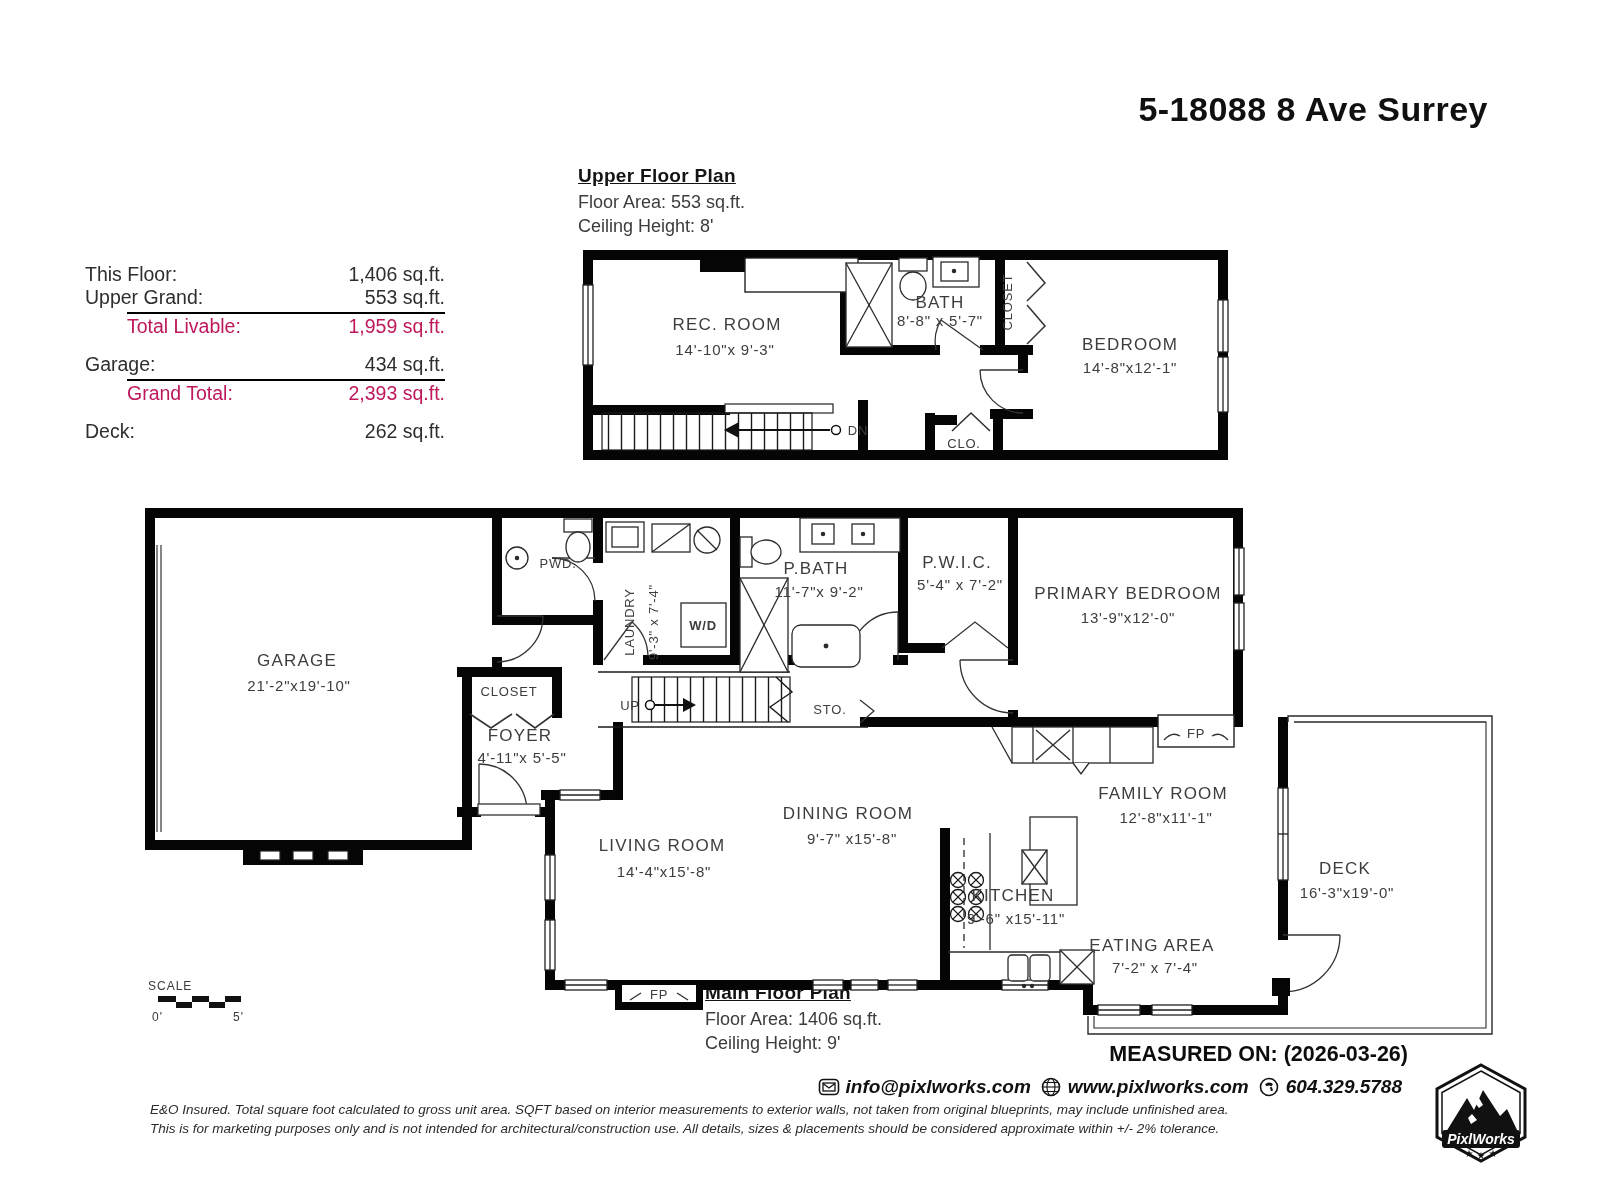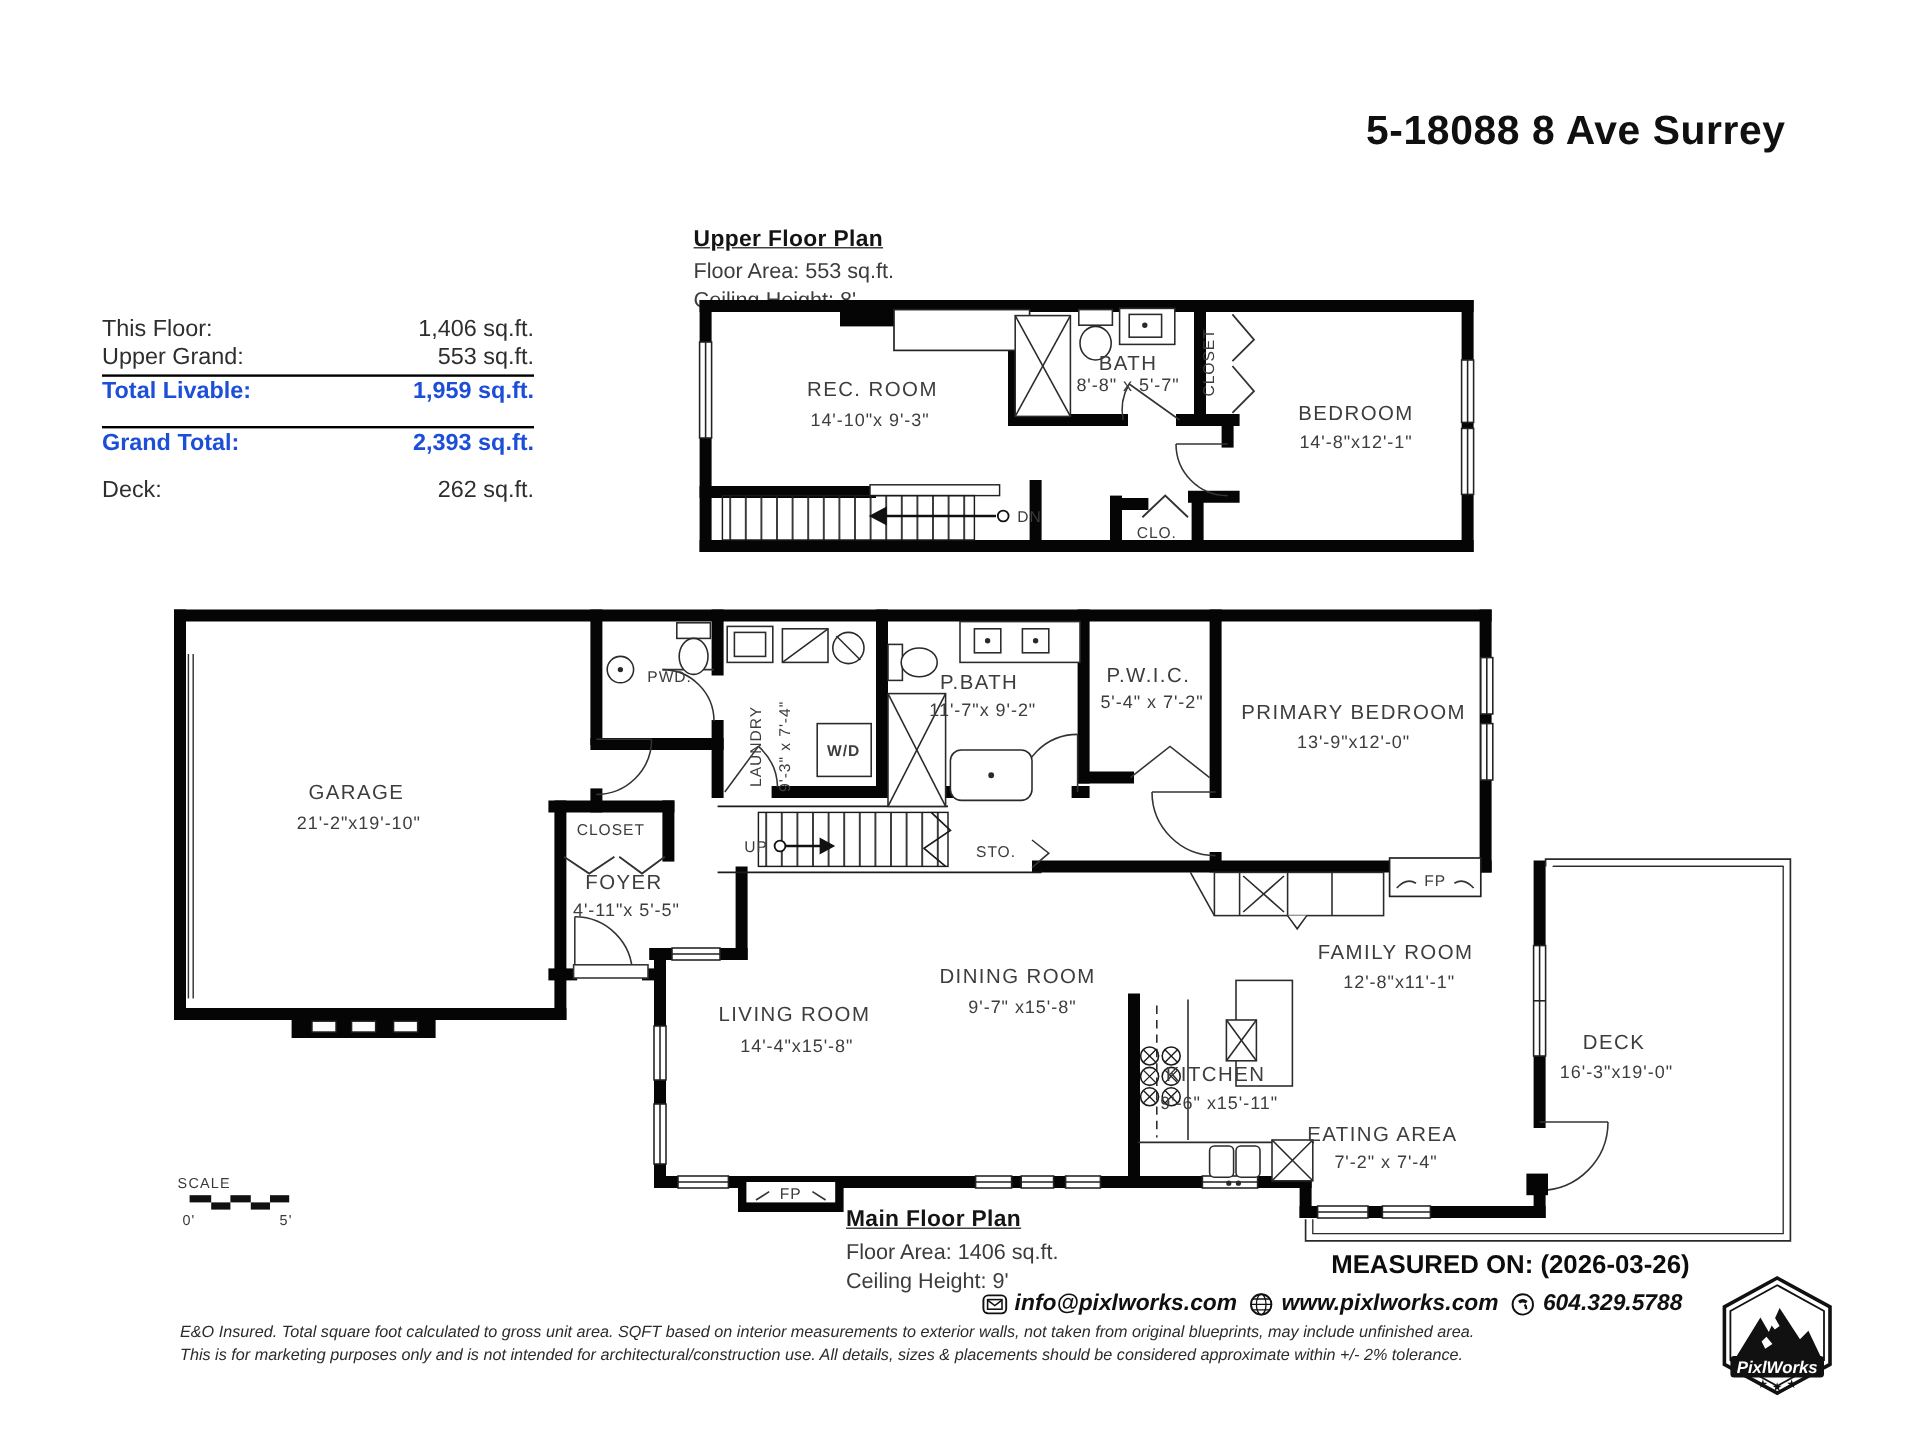--- a/index.html
+++ b/index.html
@@ -4,28 +4,28 @@
 <style>
   html,body{margin:0;padding:0;}
   body{
     width:1600px;height:1200px;position:relative;background:#ffffff;
     font-family:"Liberation Sans", sans-serif;color:#222;overflow:hidden;
   }
   .abs{position:absolute;}
 
   
   .page-title{font-size:34px;font-weight:bold;color:#101010;letter-spacing:.5px;white-space:nowrap;}
-  .plan-heading{font-size:19px;font-weight:bold;color:#141414;text-decoration:underline;letter-spacing:.3px;margin-top:24px;}
+  .plan-heading{font-size:19px;font-weight:bold;color:#141414;text-decoration:underline;letter-spacing:.3px;}
   .plan-sub{font-size:18px;color:#3c3c3c;line-height:1.35;margin-top:3px;}
 
   
   .summary{width:360px;font-size:19.5px;color:#2e2e2e;}
   .sum-row{display:flex;justify-content:space-between;line-height:1.1;padding:1px 0;}
   .sum-row .v{text-align:left;}
-  .sum-row.bold{font-weight:bold;color:#1d4ed8;border-top:2px solid #000;margin-top:2px;padding-top:2px;}
+  .sum-row.bold{font-weight:normal;color:#be185d;border-top:2px solid #000;margin-top:2px;padding-top:2px;margin-left:42px;}
   .sum-gap{height:15px;}
 
   
   .measured{font-size:21.5px;font-weight:bold;color:#0d0d0d;white-space:nowrap;}
   .contact{display:flex;align-items:flex-end;gap:9px;font-size:19px;font-weight:bold;font-style:italic;color:#101010;white-space:nowrap;}
   .contact .grp{display:flex;align-items:center;gap:6px;}
   .disclaimer{width:1300px;font-size:13.5px;font-style:italic;color:#2b2b2b;line-height:1.35;}
 
   
   svg text{font-family:"Liberation Sans", sans-serif;}
@@ -54,20 +54,24 @@
   </div>
   <div class="sum-row">
     <span>Upper Grand:</span>
       <span class="v">553 sq.ft.</span>
   </div>
   <div class="sum-row bold">
     <span>Total Livable:</span>
       <span class="v">1,959 sq.ft.</span>
   </div>
   <div class="sum-gap"></div>
+  <div class="sum-row">
+    <span>Garage:</span>
+      <span class="v">434 sq.ft.</span>
+  </div>
   <div class="sum-row bold">
     <span>Grand Total:</span>
       <span class="v">2,393 sq.ft.</span>
   </div>
   <div class="sum-gap"></div>
   <div class="sum-row">
     <span>Deck:</span>
       <span class="v">262 sq.ft.</span>
   </div>
 </div>

